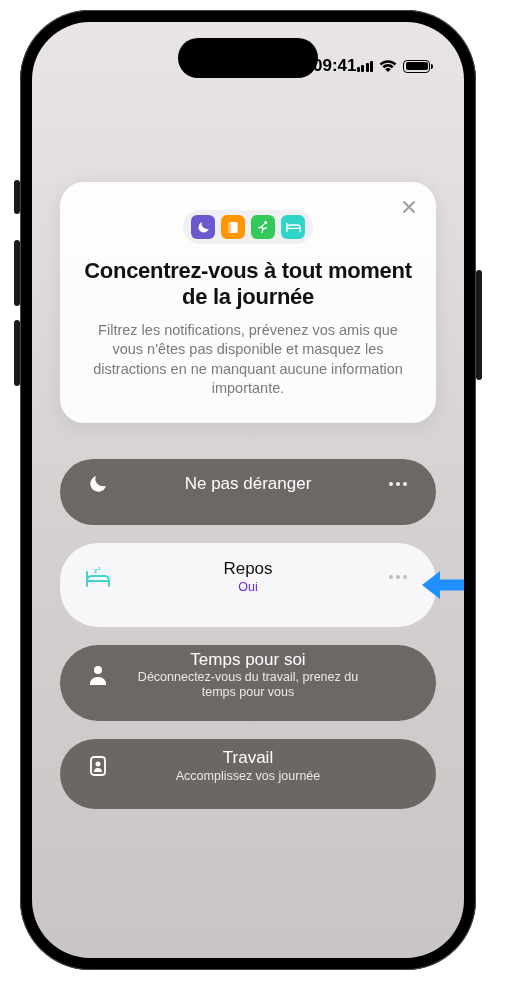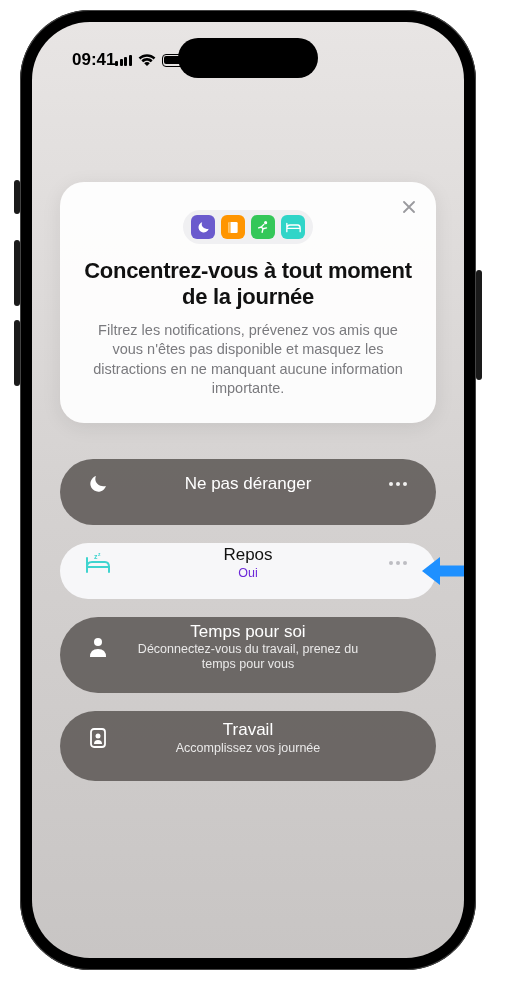--- a/index.html
+++ b/index.html
@@ -47,26 +47,26 @@
     left: 50%;
     transform: translateX(-50%);
     width: 140px;
     height: 40px;
     background: #000;
     border-radius: 22px;
     z-index: 10;
   }
   .status-bar {
     position: absolute;
-    top: 18px;
+    top: 24px;
     left: 0;
     right: 0;
     height: 40px;
     display: flex;
-    justify-content: flex-start;
+    justify-content: flex-end;
     align-items: center;
     padding: 0 34px 0 40px;
     z-index: 5;
     font-weight: 600;
     font-size: 17px;
     color: #000;
   }
   .status-right { display: flex; align-items: center; gap: 6px; }
   .signal { display: flex; align-items: flex-end; gap: 1.5px; }
   .signal div { width: 3px; background: #000; border-radius: 1px; }
@@ -133,21 +133,21 @@
   .focus-item {
     height: 66px;
     border-radius: 33px;
     display: flex;
     align-items: center;
     padding: 0 22px 16px 22px;
     position: relative;
   }
   .focus-dark { background: rgba(90,86,84,0.85); color: #fff; }
   .focus-light { background: #f7f7f9; color: #111; }
-  .focus-light.tall { height: 56px; border-radius: 38px; }
+  .focus-light.tall { height: 84px; border-radius: 38px; }
   .focus-icon {
     width: 32px; display: flex; align-items: center; justify-content: center;
     flex-shrink: 0;
   }
   .focus-text {
     flex: 1; display: flex; flex-direction: column; align-items: center;
     justify-content: center; text-align: center; padding: 0 6px;
   }
   .focus-label { font-size: 17px; font-weight: 500; line-height: 1.15; }
   .focus-sub { font-size: 12.5px; opacity: 0.85; line-height: 1.2; margin-top: 1px; }

